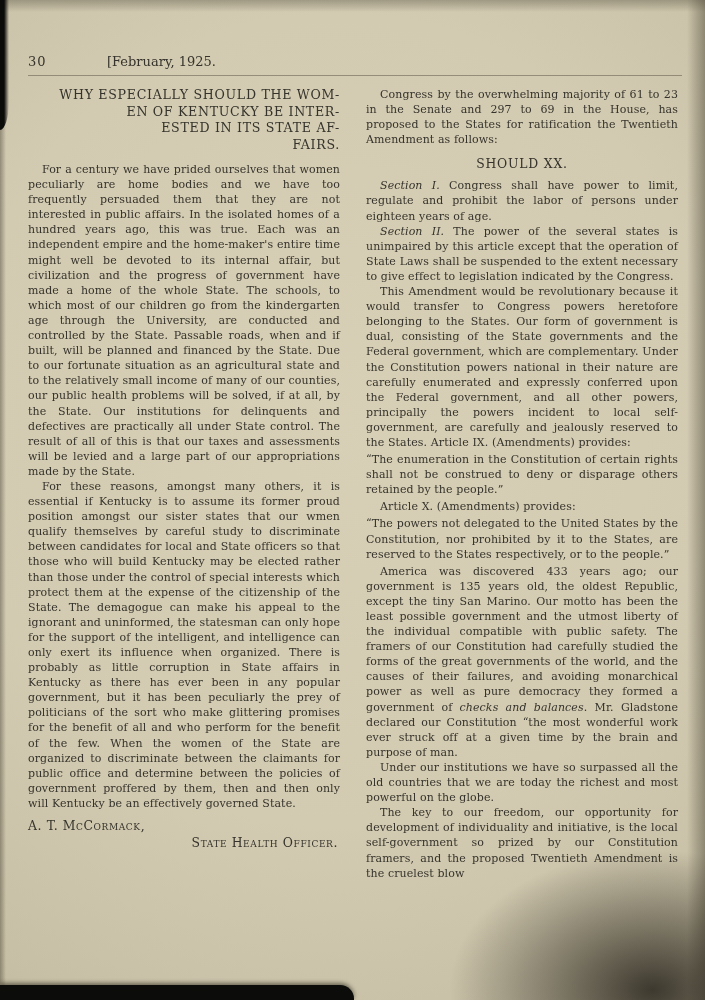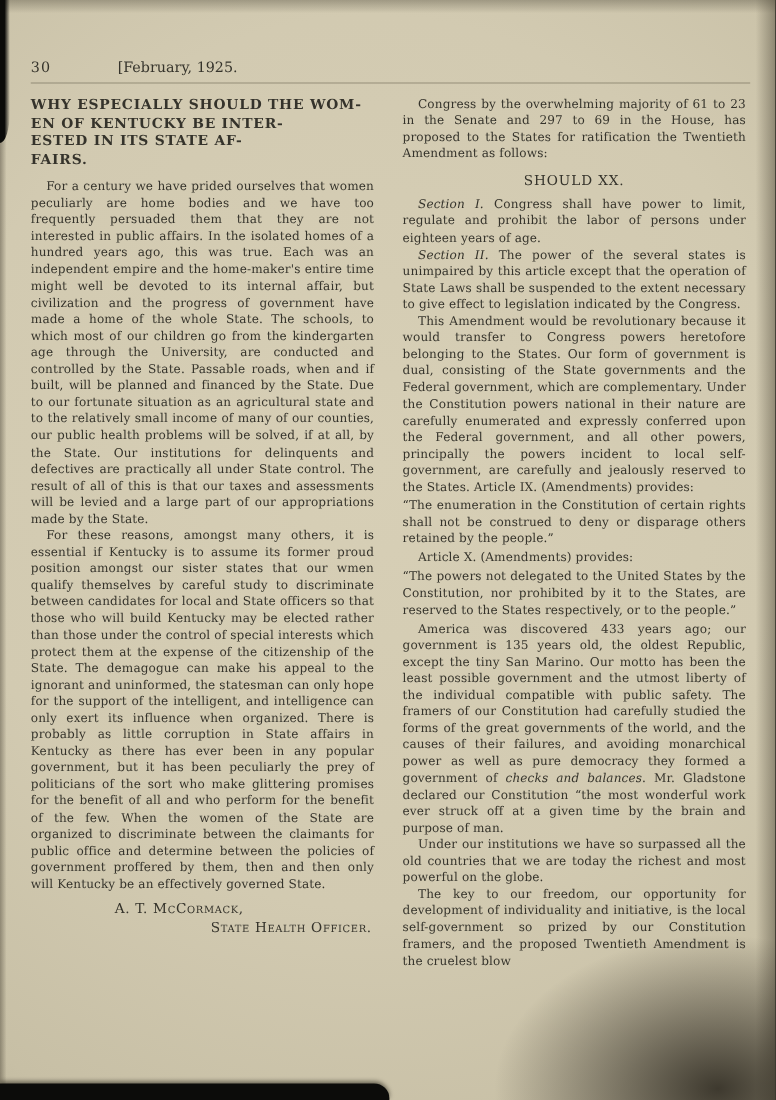--- a/index.html
+++ b/index.html
@@ -55,22 +55,22 @@
   .issue-date { width: 118px; text-align: right; font-size: 13px; }
 
   
   .columns {
     display: flex; gap: 26px;
     margin: 11px 27px 0 28px;
   }
   .col { flex: 1; min-width: 0; }
 
   .col-title {
-    text-align: left;
-    font-size: 12.6px; font-weight: bold;
+    text-align: right;
+    font-size: 12.6px; font-weight: normal;
     letter-spacing: 0.7px;
     line-height: 16.5px;
     margin-bottom: 9px;
   }
   .col-title .tline { display: block; }
 
   .body-p {
     font-size: 11px;
     line-height: 15.1px;
     text-align: justify;
@@ -85,21 +85,21 @@
 
   .article-heading {
     text-align: center;
     font-size: 12.4px; font-weight: normal;
     letter-spacing: 0.8px;
     margin: 9px 0 7px 0;
   }
 
   .signature { margin-top: 7px; font-size: 12.4px; }
   .sig-name {
-    text-align: center; padding-right: 42px;
+    text-align: left; padding-right: 42px;
     font-variant: small-caps; letter-spacing: 0.6px;
   }
   .sig-title {
     text-align: right; padding-right: 2px;
     font-variant: small-caps; letter-spacing: 0.6px;
     margin-top: 2px;
   }
 </style>
 </head>
 <body>

